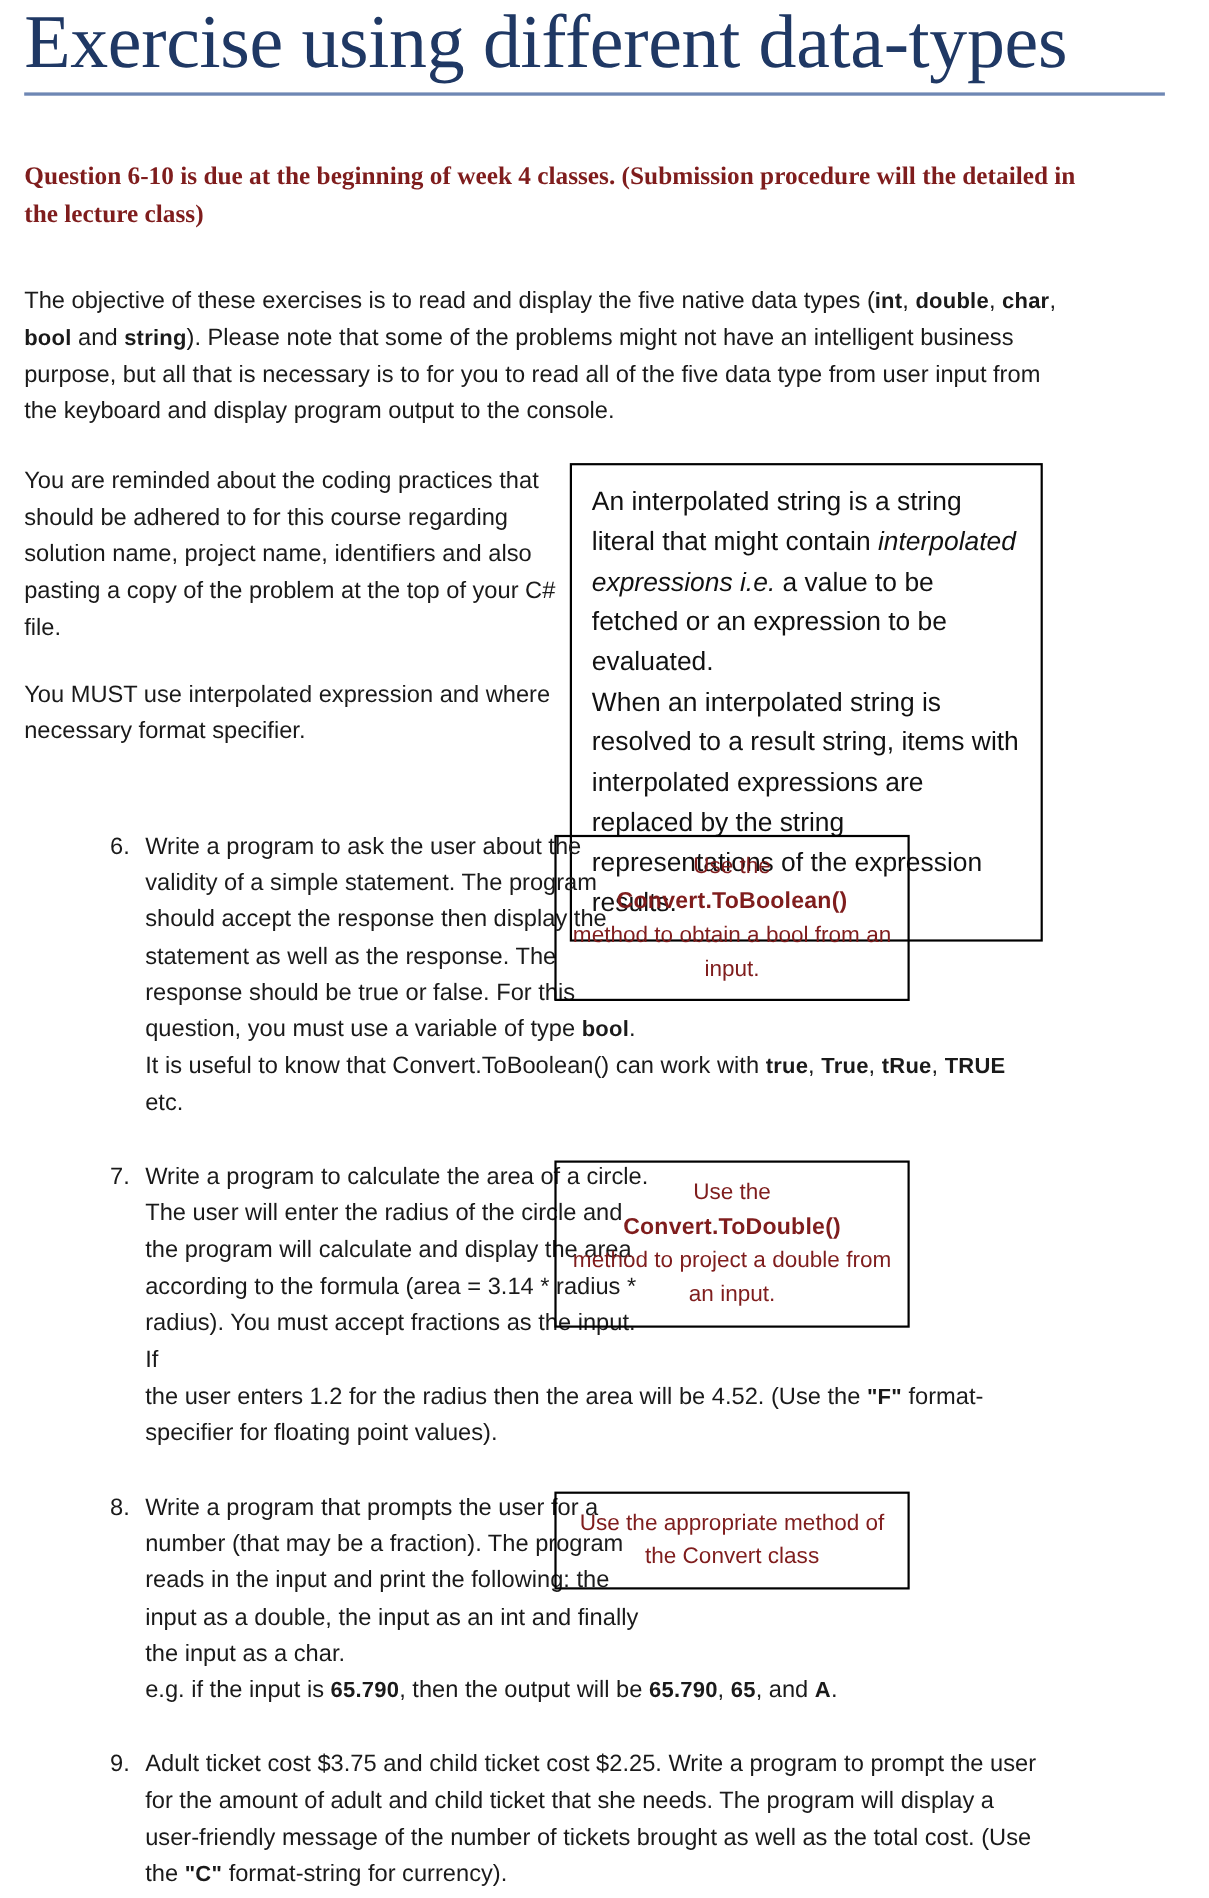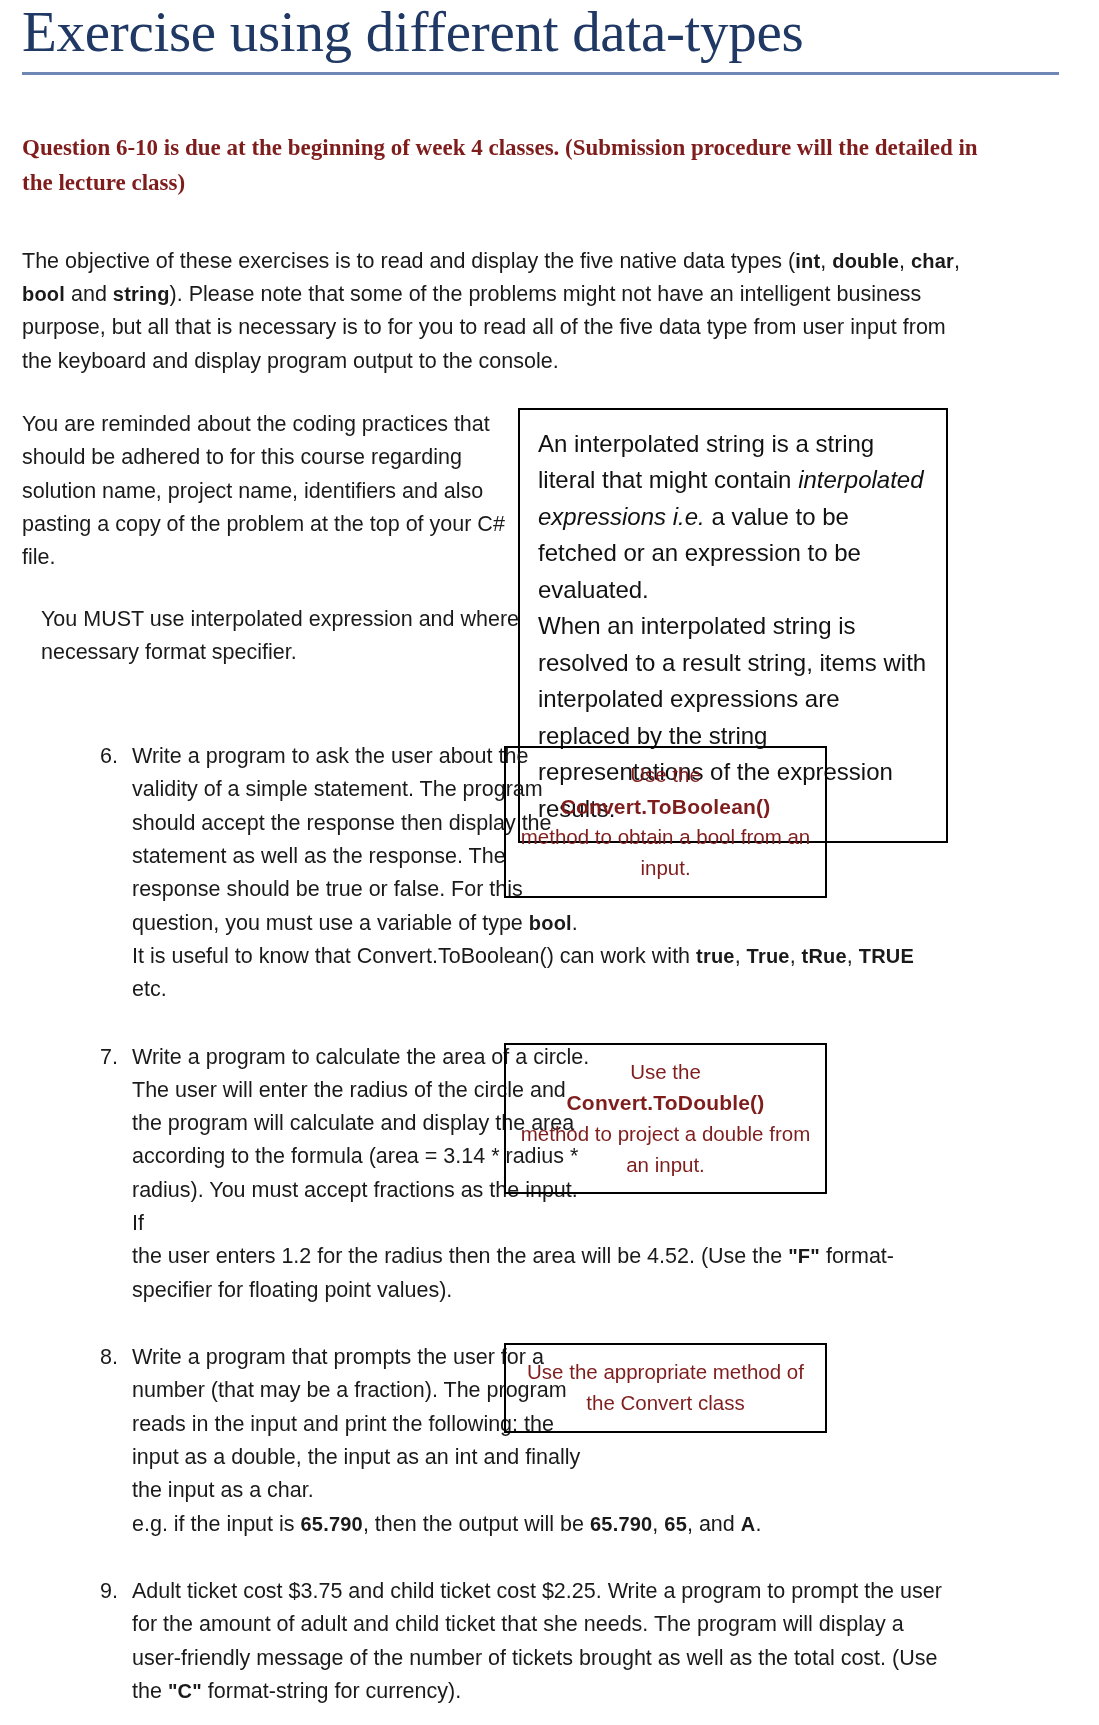--- a/index.html
+++ b/index.html
@@ -18,21 +18,21 @@
     position: relative;
     width: 1099px;
     min-height: 1725px;
     box-sizing: border-box;
     padding: 0 40px 0 22px;
   }
 
   
   .doc-title {
     font-family: "Liberation Serif", serif;
-    font-size: 57px;
+    font-size: 69px;
     line-height: 1.05;
     color: #1F3864;
     font-weight: 400;
     letter-spacing: -0.3px;
     margin: 0;
     padding-top: 2px;
   }
   .title-rule {
     height: 3px;
     background: #6E87B4;
@@ -73,21 +73,21 @@
   
   .two-col {
     position: relative;
     margin-top: 30px;
     min-height: 290px;
   }
   .left-col {
     width: 500px;
   }
   .left-col p { margin: 0; }
-  .left-col p + p { margin-top: 28px; margin-left: 19px; }
+  .left-col p + p { margin-top: 28px; }
 
   .info-box {
     position: absolute;
     left: 496px;
     top: 0px;
     width: 430px;
     box-sizing: border-box;
     border: 2.5px solid #000000;
     padding: 16px 16px 14px 18px;
   }

